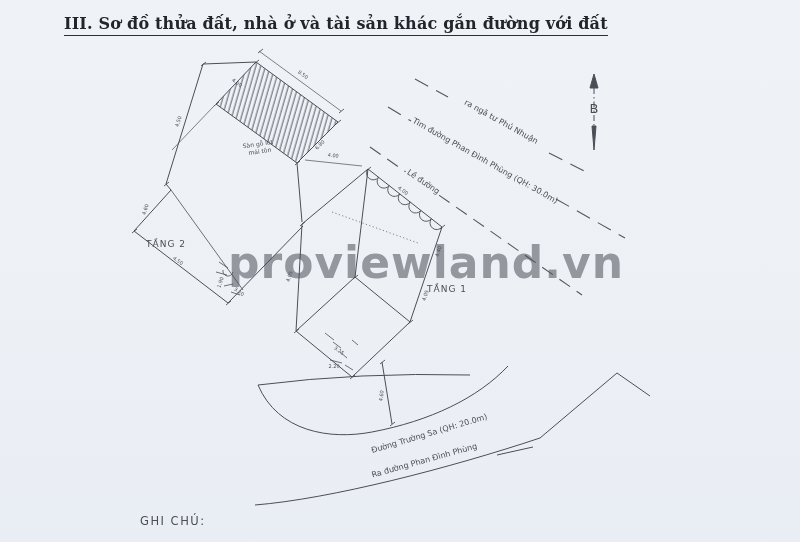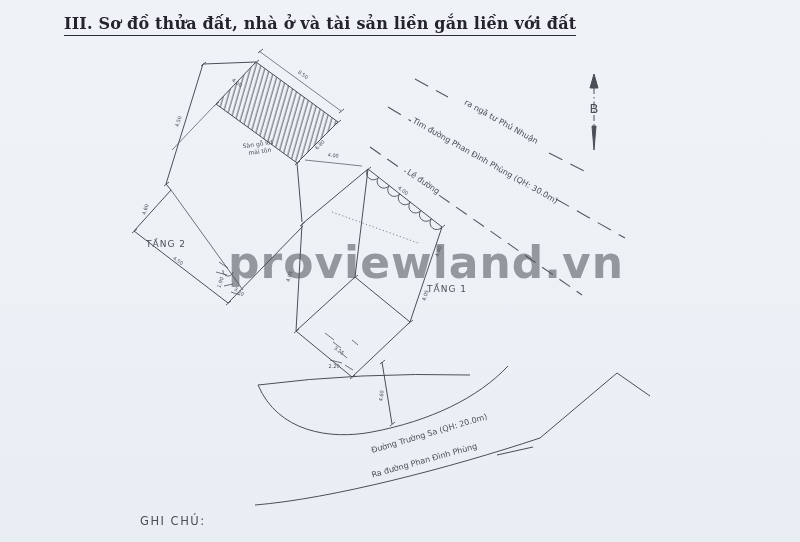--- a/index.html
+++ b/index.html
@@ -20,21 +20,21 @@
   }
   svg{position:absolute;left:0;top:0;}
   svg text{fill:#4c4e57;}
   .halo{paint-order:stroke;stroke:#eef1f6;stroke-width:5px;stroke-linejoin:round;}
 </style>
 </head>
 <body>
 
 <div class="page">
 
-  <div class="title">III. Sơ đồ thửa đất, nhà ở và tài sản liền gắn liền với đất</div>
+  <div class="title">III. Sơ đồ thửa đất, nhà ở và tài sản khác gắn đường với đất</div>
 
   <svg width="800" height="542" viewBox="0 0 800 542">
 
     <defs>
       <pattern id="hatch" width="4.6" height="9" patternUnits="userSpaceOnUse" patternTransform="rotate(16)">
         <line x1="2" y1="-1" x2="2" y2="10" stroke="#5a5c66" stroke-width="1"></line>
       </pattern>
     </defs>
 
     <g stroke="#4c4e57" fill="none" stroke-width="1">

